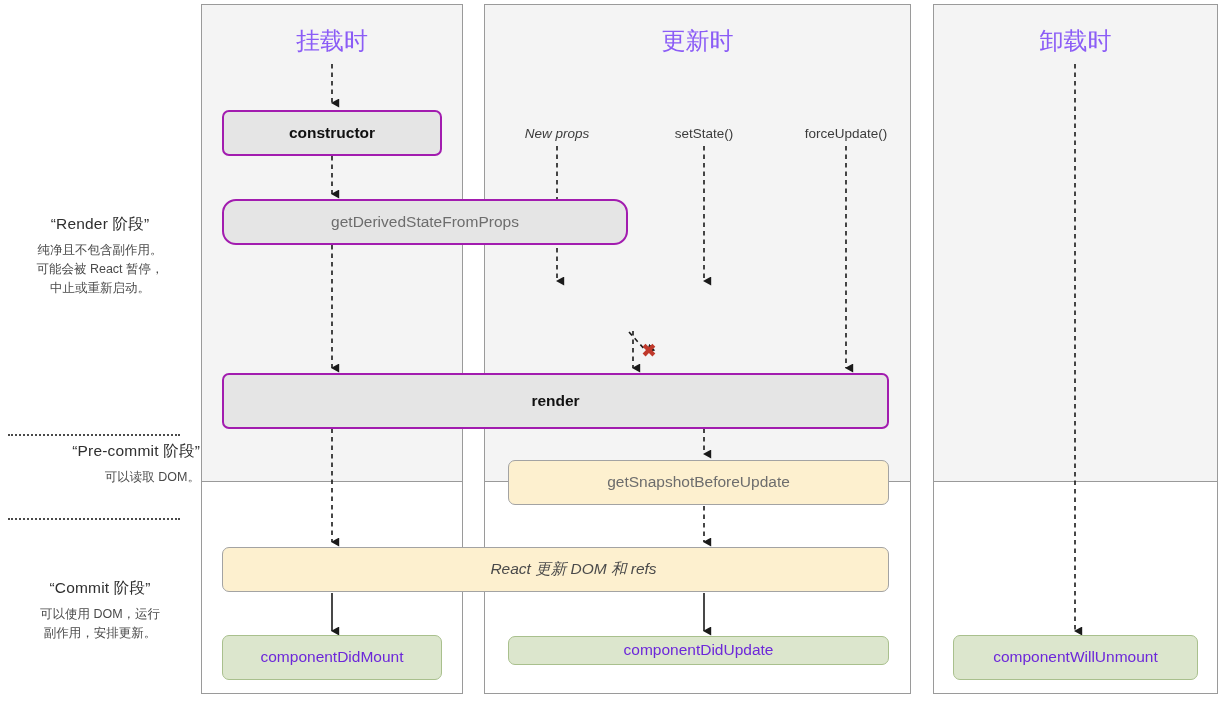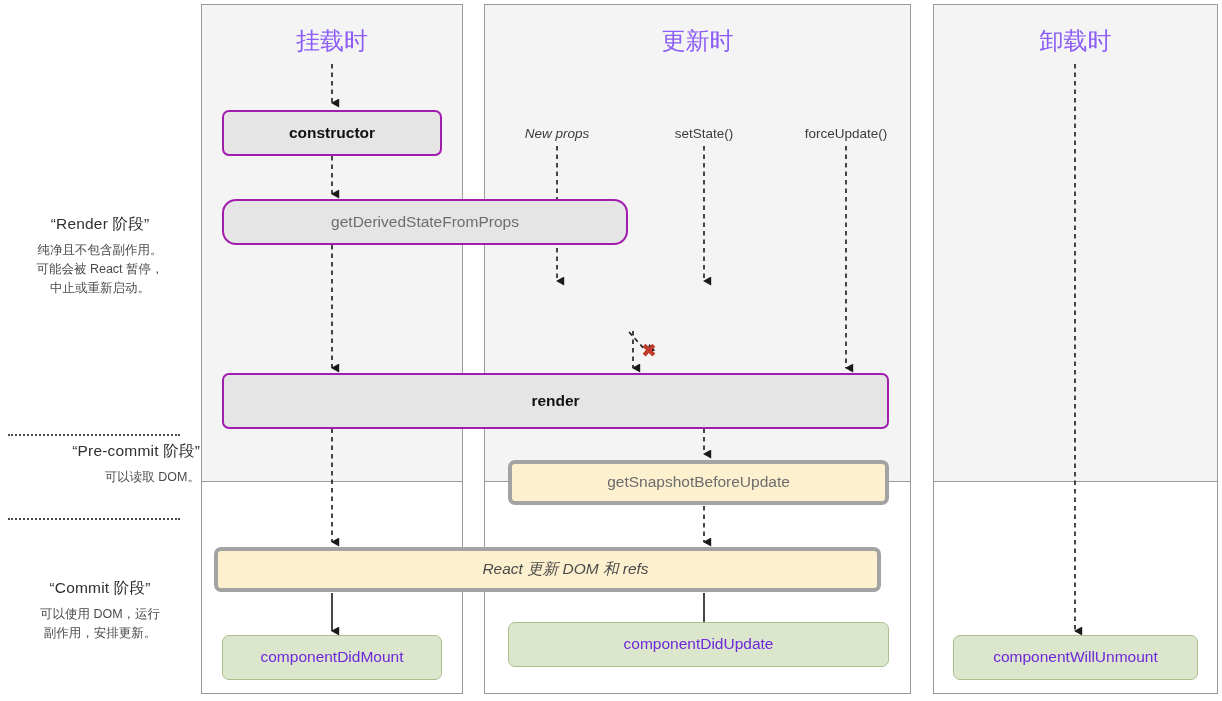--- a/index.html
+++ b/index.html
@@ -77,21 +77,21 @@
     border-radius: 7px;
     display: flex;
     align-items: center;
     justify-content: center;
     text-align: center;
     font-size: 15.5px;
     line-height: 1.2;
     white-space: nowrap;
   }
   .node.blue   { background: #e5e5e5; border: 2px solid #a21caf; }
-  .node.yellow { background: #fdf0cf; border: 4px solid #a3a3a3; }
+  .node.yellow { background: #fdf0cf; border: 1px solid #a3a3a3; }
   .node.green  { background: #dce6cd; border: 1px solid #a9c08d; }
 
   .node.strong { color: #111111; font-weight: bold; }
   .node.muted  { color: #6d6d6d; font-weight: normal; }
   .node.italic { color: #4a4a4a; font-style: italic; }
   .node.dark   { color: #6d28d9; font-weight: normal; }
 
   
   .trigger {
     position: absolute;
@@ -205,21 +205,21 @@
 
   <div class="node blue strong" style="left:222px; top:110px; width:220px; height:46px;">constructor</div>
 
   <div class="node blue muted" style="left:222px; top:199px; width:406px; height:46px;border-radius:14px;">getDerivedStateFromProps</div>
 
 
   <div class="node blue strong" style="left:222px; top:373px; width:667px; height:56px;">render</div>
 
   <div class="node yellow muted" style="left:508px; top:460px; width:381px; height:45px;">getSnapshotBeforeUpdate</div>
 
-  <div class="node yellow italic" style="left:214px; top:547px; width:667px; height:45px;padding-left:36px;">React 更新 DOM 和 refs</div>
+  <div class="node yellow italic" style="left:222px; top:547px; width:667px; height:45px;padding-left:36px;">React 更新 DOM 和 refs</div>
 
   <div class="node green dark" style="left:222px; top:635px; width:220px; height:45px;">componentDidMount</div>
 
-  <div class="node green dark" style="left:508px; top:622px; width:381px; height:45px;">componentDidUpdate</div>
+  <div class="node green dark" style="left:508px; top:636px; width:381px; height:29px;">componentDidUpdate</div>
 
   <div class="node green dark" style="left:953px; top:635px; width:245px; height:45px;">componentWillUnmount</div>
 
 </div>
 
 </body></html>

